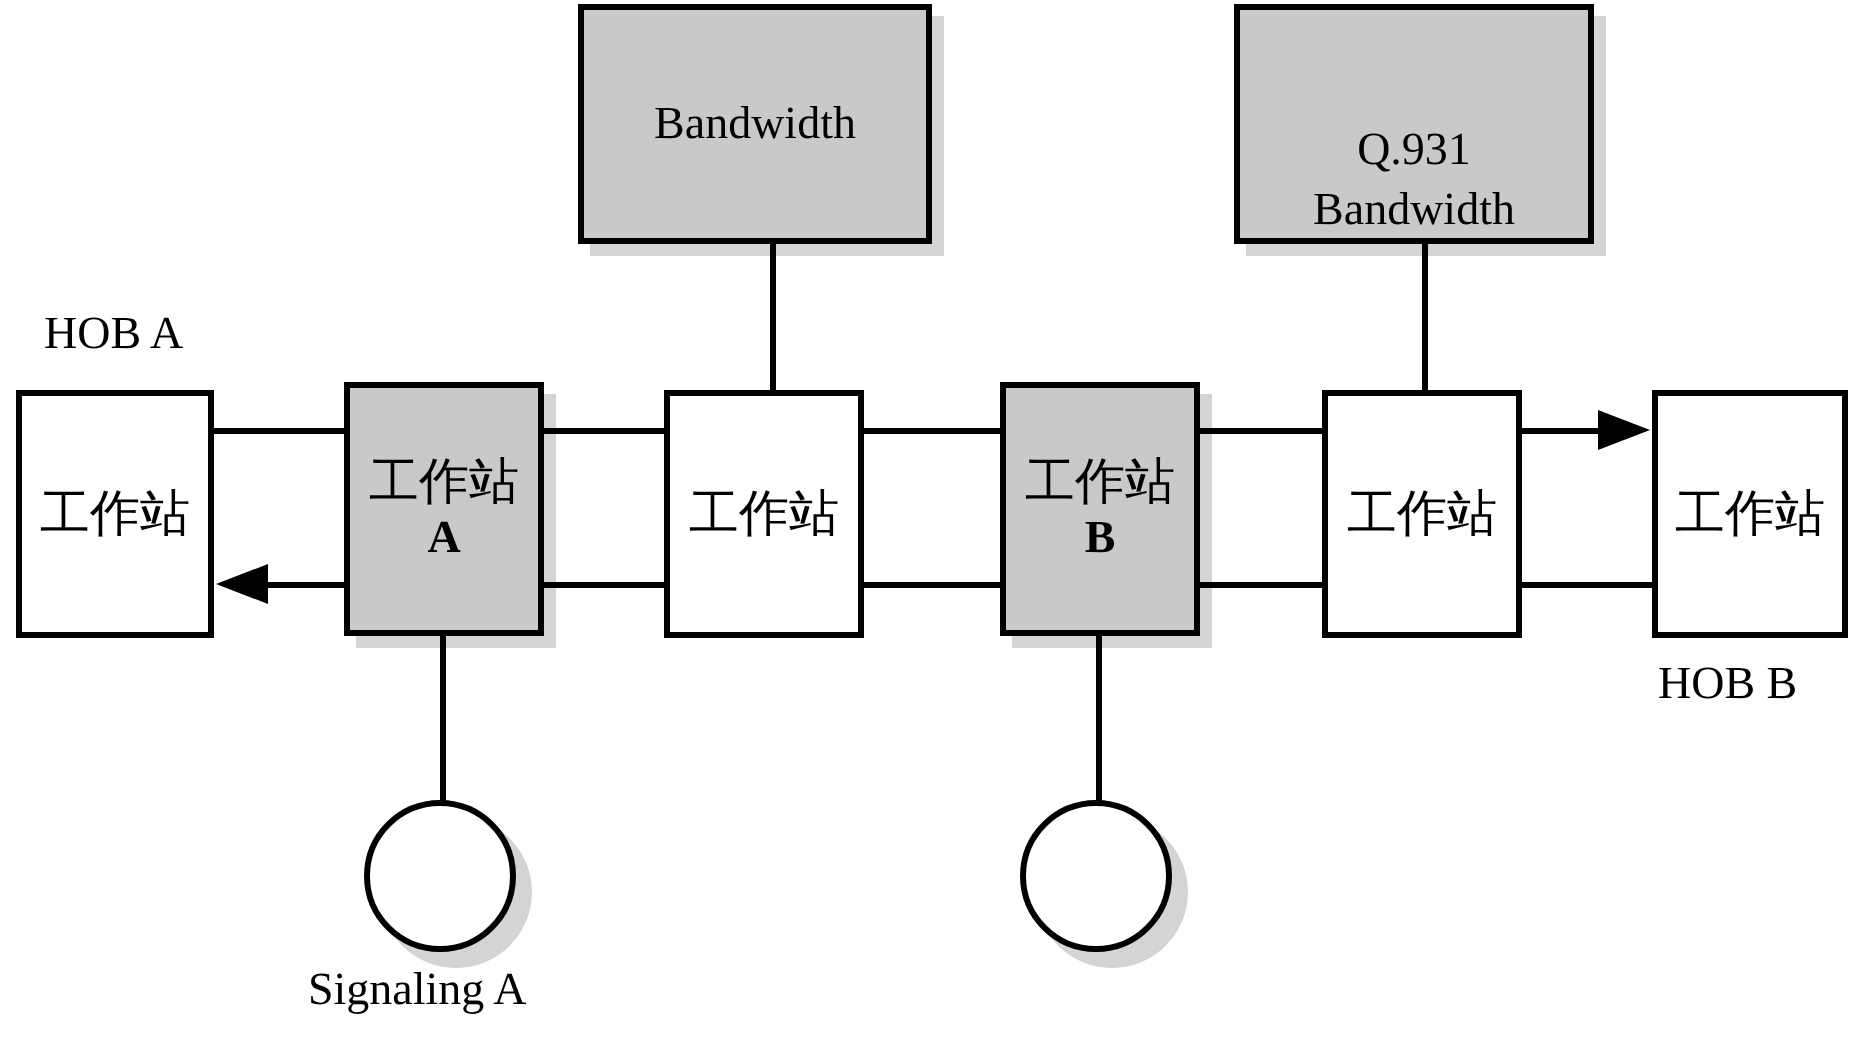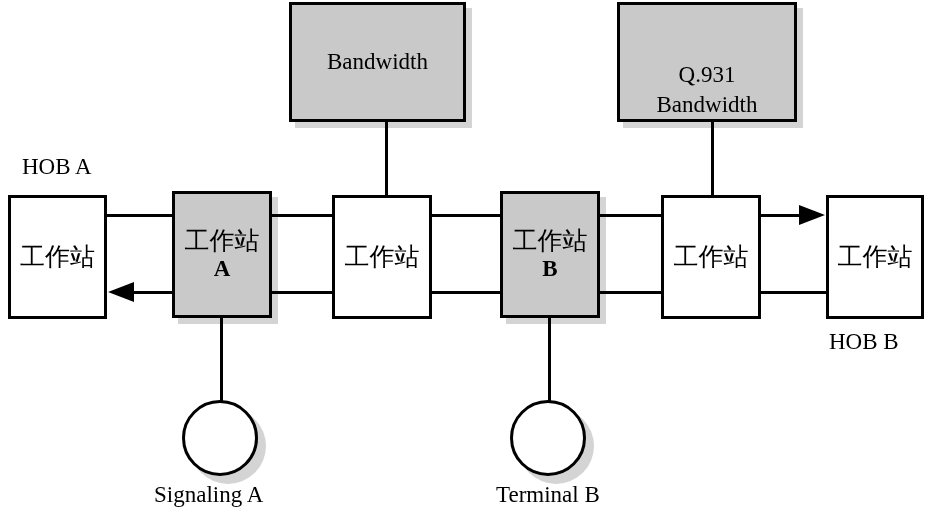--- a/index.html
+++ b/index.html
@@ -186,15 +186,14 @@
 
   <div class="label" style="left:22px; top:154px;">HOB A</div>
   <div class="label" style="left:794px; top:329px;margin-left:35px;">HOB B</div>
 
   <div class="terminal-shadow" style="left:190px; top:408px;"></div>
   <div class="terminal" style="left:182px; top:400px;"></div>
   <div class="label" style="left:154px; top:482px;">Signaling A</div>
 
   <div class="terminal-shadow" style="left:518px; top:408px;"></div>
   <div class="terminal" style="left:510px; top:400px;"></div>
-  <div class="label" style="left:496px; top:482px;">Terminal B</div>
 
 </div>
 
 </body></html>

